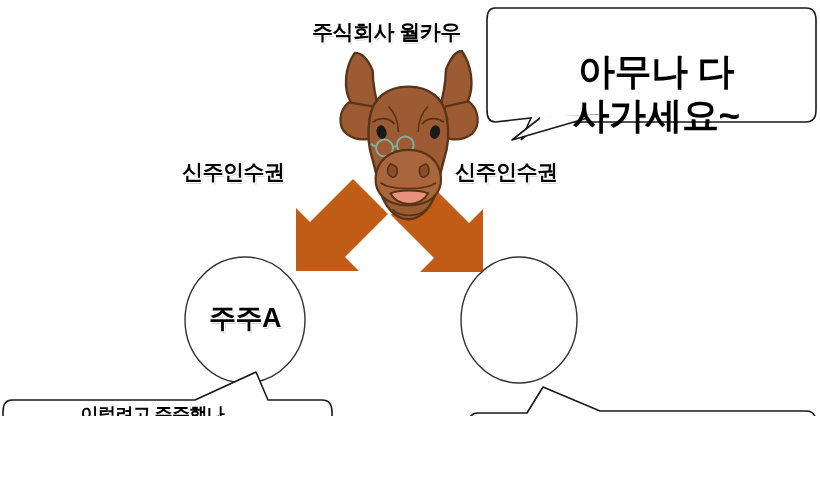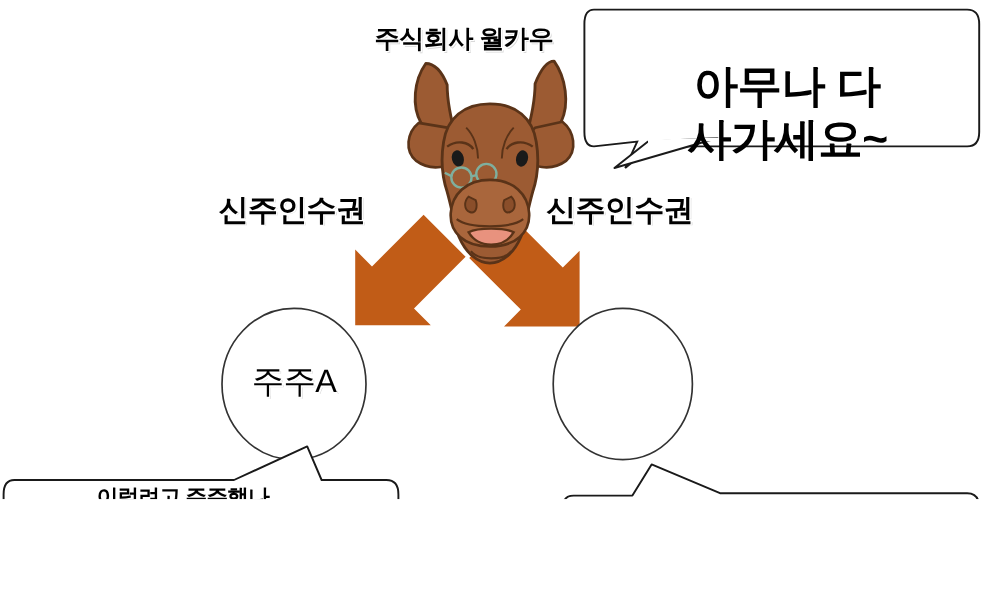--- a/index.html
+++ b/index.html
@@ -33,21 +33,21 @@
     letter-spacing: -0.5px;
   }
 
   #company-title {
     left: 312px;
     top: 18px;
     font-size: 21px;
   }
 
   .rights-label {
-    font-size: 25px;
+    font-size: 21px;
   }
   #rights-left  { left: 182px; top: 158px; }
   #rights-right { left: 455px; top: 158px; }
 
   
   .bubble-text {
     position: absolute;
     text-align: center;
     font-weight: bold;
     color: #000;
@@ -69,21 +69,21 @@
   #bubble-right-text {
     left: 462px; top: 431px; width: 344px;
     font-size: 25px;
     letter-spacing: -0.5px;
   }
 
   
   .node-label {
     position: absolute;
     font-size: 27px;
-    font-weight: normal;
+    font-weight: bold;
     color: #000;
     text-align: center;
     white-space: nowrap;
     letter-spacing: -0.5px;
     text-shadow:
        1px  1px 0 #ffffff,
       -1px  1px 0 #ffffff,
        1px -1px 0 #ffffff,
       -1px -1px 0 #ffffff,
        1.5px 1.5px 0 #d0d0d0;

